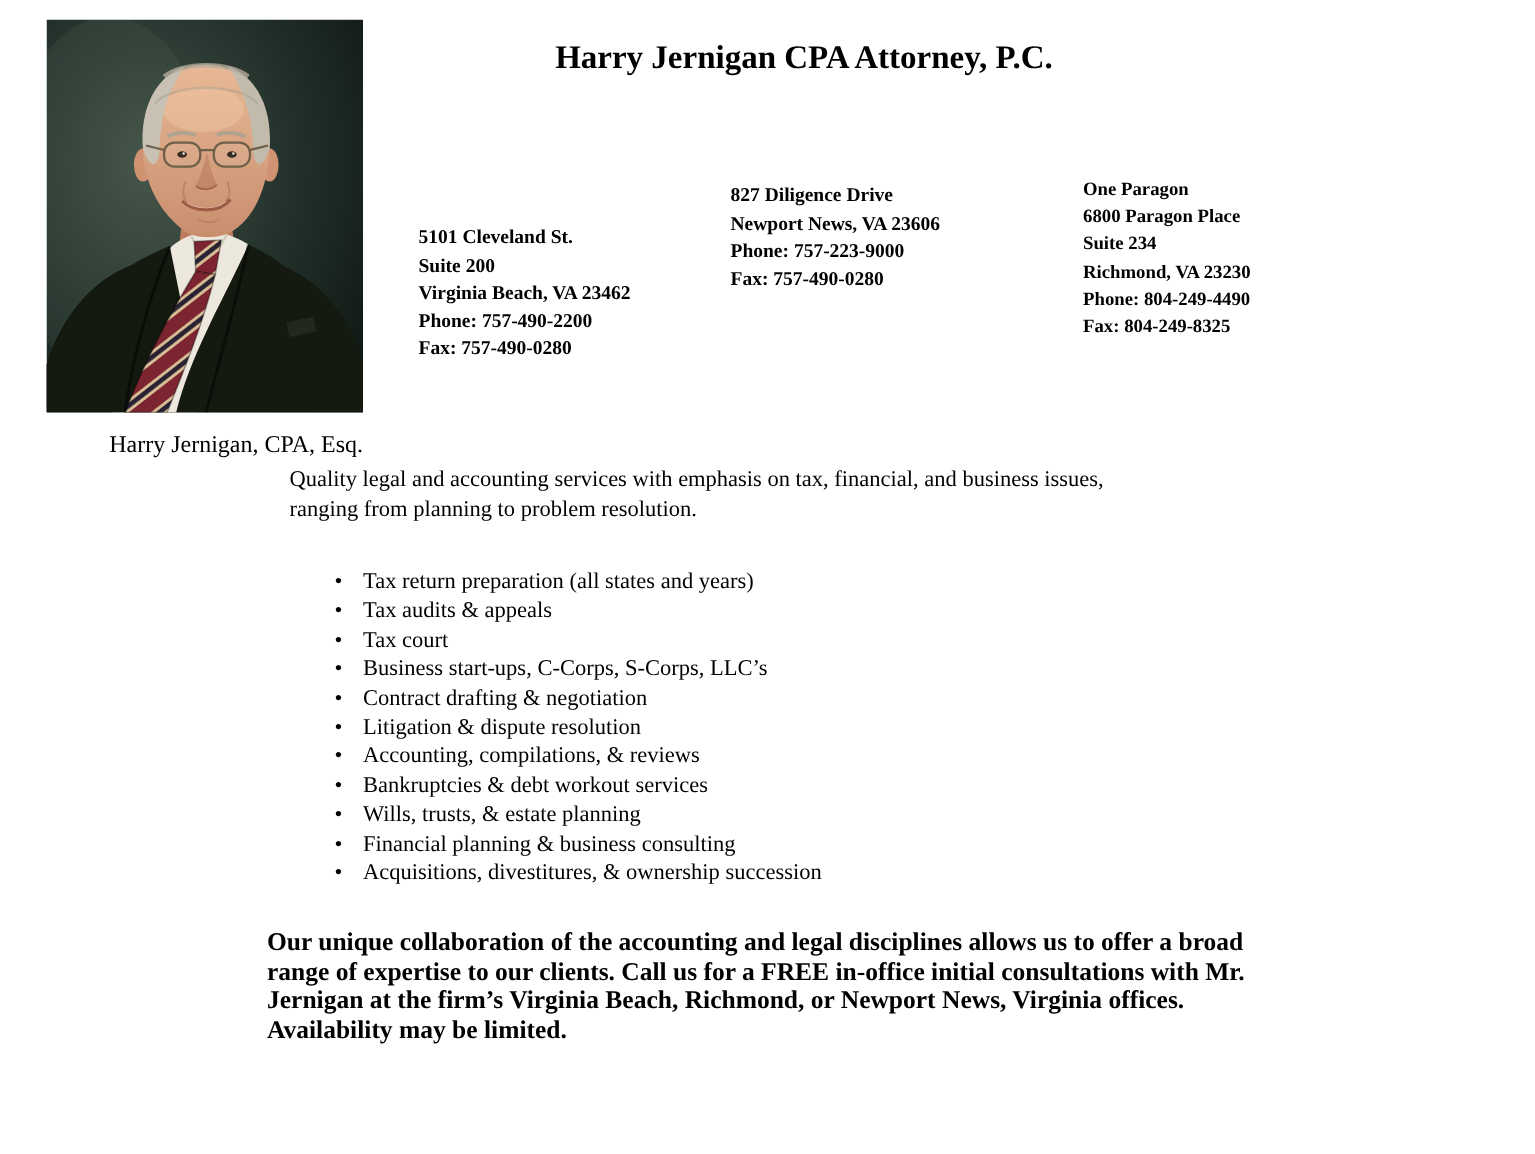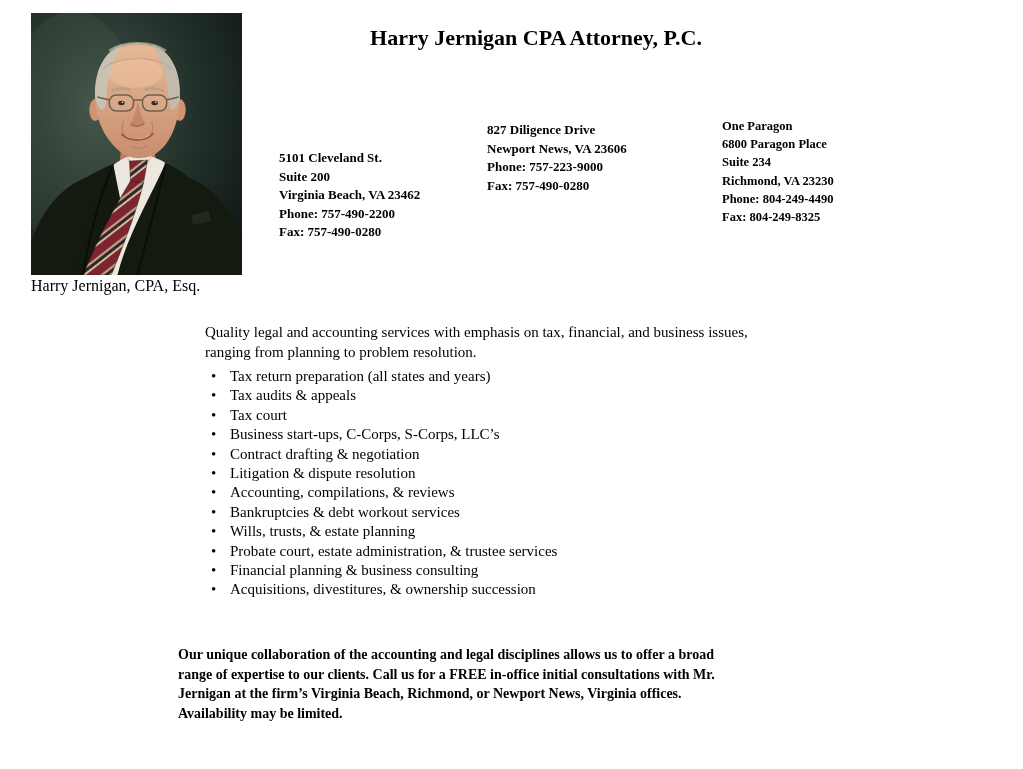--- a/index.html
+++ b/index.html
@@ -2,42 +2,42 @@
 <html><head>
 <meta charset="utf-8">
 <style>
   html,body{margin:0;padding:0;background:#ffffff;}
   .page{
     position:relative;width:1023px;height:769px;background:#ffffff;
     font-family:"Liberation Serif","DejaVu Serif",serif;color:#000000;overflow:hidden;
   }
   .photo-block{position:absolute;left:31px;top:13px;width:211px;}
   .portrait{display:block;width:211px;height:262px;}
-  .caption{margin-top:1px;text-align:left;font-size:16px;line-height:20px;}
+  .caption{margin-top:12px;text-align:right;font-size:16px;line-height:20px;}
   .title{
     position:absolute;left:536px;top:25px;transform:translateX(-50%);
     margin:0;font-size:22px;font-weight:bold;white-space:nowrap;
   }
   .office{position:absolute;font-weight:bold;font-size:13px;line-height:18.5px;white-space:pre-line;}
   .office-1{left:279px;top:121px;margin-top:28px;}
   .office-2{left:487px;top:121px;}
   .office-3{left:722px;top:117px;font-size:12.5px;line-height:18.2px;}
   .intro{
-    position:absolute;left:189px;top:307px;margin:16px;width:690px;
+    position:absolute;left:189px;top:307px;margin:4px;width:690px;
     font-size:15px;line-height:19.5px;white-space:pre-line;
   }
   .services{
-    position:absolute;left:206px;top:363px;margin:4px;padding:0;list-style:none;
+    position:absolute;left:206px;top:363px;margin:16px;padding:0;list-style:none;
     font-size:15px;line-height:19.4px;
   }
   .services li{position:relative;padding-left:20px;}
   .services li::before{content:"\2022";position:absolute;left:1px;}
   .closing{
-    position:absolute;left:178px;top:645px;margin:0;width:700px;
-    font-weight:bold;font-size:14px;line-height:19.6px;white-space:pre-line;
+    position:absolute;left:178px;top:618px;margin:0;width:700px;
+    font-weight:bold;font-size:17px;line-height:19.6px;white-space:pre-line;
   }
 </style>
 </head>
 <body>
 
 <div class="page">
 
   <div class="photo-block">
     <svg class="portrait" viewBox="0 0 210 262" xmlns="http://www.w3.org/2000/svg" preserveAspectRatio="none">
       <defs>
@@ -140,21 +140,20 @@
   <ul class="services">
       <li>Tax return preparation (all states and years)</li>
       <li>Tax audits &amp; appeals</li>
       <li>Tax court</li>
       <li>Business start-ups, C-Corps, S-Corps, LLC’s</li>
       <li>Contract drafting &amp; negotiation</li>
       <li>Litigation &amp; dispute resolution</li>
       <li>Accounting, compilations, &amp; reviews</li>
       <li>Bankruptcies &amp; debt workout services</li>
       <li>Wills, trusts, &amp; estate planning</li>
-      <li>Probate court, estate administration, &amp; trustee services</li>
       <li>Financial planning &amp; business consulting</li>
       <li>Acquisitions, divestitures, &amp; ownership succession</li>
     </ul>
 
   <p class="closing">Our unique collaboration of the accounting and legal disciplines allows us to offer a broad
 range of expertise to our clients. Call us for a FREE in-office initial consultations with Mr.
 Jernigan at the firm’s Virginia Beach, Richmond, or Newport News, Virginia offices.
 Availability may be limited.</p>
 
 </div>

